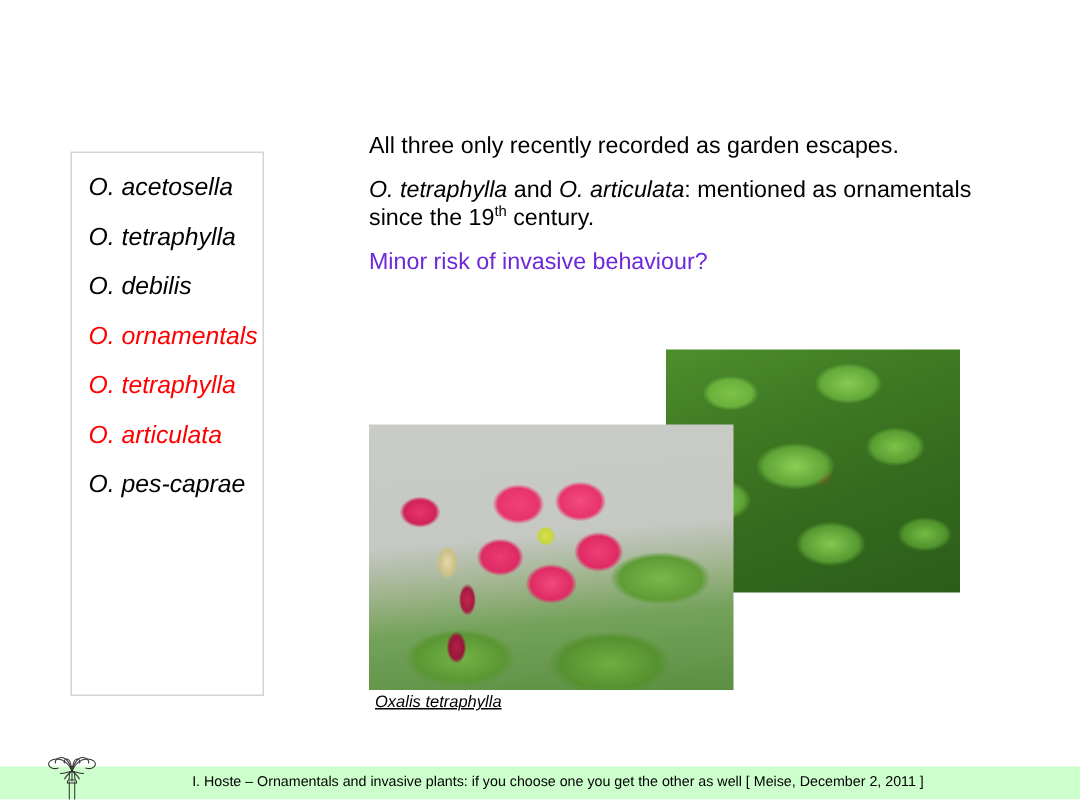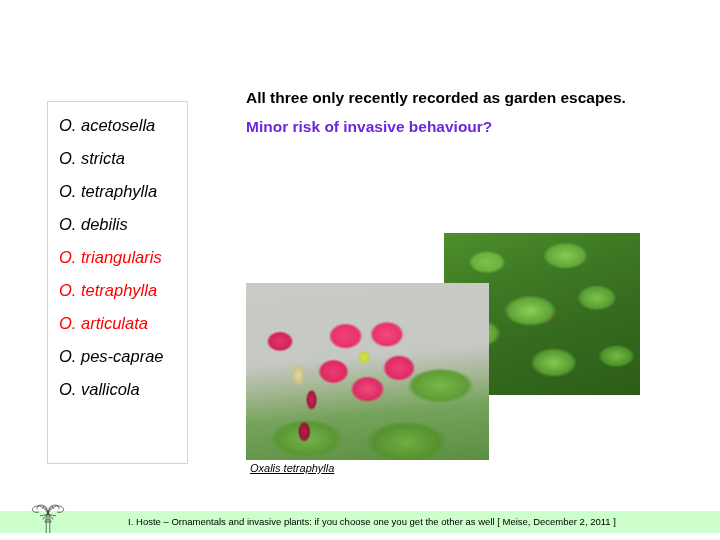--- a/index.html
+++ b/index.html
@@ -14,21 +14,21 @@
     overflow: hidden;
     font-family: "Liberation Sans", sans-serif;
     color: #000000;
   }
 
   
   #species-box {
     position: absolute;
     left: 47px;
     top: 101px;
-    width: 141px;
+    width: 129px;
     height: 363px;
     border: 1px solid #d4d4d4;
     background: #ffffff;
     box-sizing: border-box;
   }
   #species-list {
     list-style: none;
     margin: 0;
     padding: 7px 0 0 0;
   }
@@ -41,21 +41,20 @@
     color: #000000;
   }
   #species-list li.hl { color: #ff0000; }
 
   
   #body-text {
     position: absolute;
     left: 246px;
     top: 88px;
     width: 420px;
-    font-weight: bold;
   }
   #body-text p {
     margin: 0 0 9px 0;
     font-size: 15.5px;
     line-height: 19.5px;
     color: #000000;
   }
   #body-text p.red { color: #6d28d9; }
   #body-text i { font-style: italic; }
   #body-text sup { font-size: 0.64em; vertical-align: super; line-height: 0; }
@@ -156,33 +155,32 @@
     height: 36px;
     z-index: 5;
   }
 </style>
 </head>
 <body>
 
 <div id="species-box">
   <ul id="species-list">
     <li>O. acetosella</li>
-    <li>O. stricta</li>
     <li>O. tetraphylla</li>
     <li>O. debilis</li>
-    <li class="hl">O. triangularis</li>
+    <li class="hl">O. ornamentals</li>
     <li class="hl">O. tetraphylla</li>
     <li class="hl">O. articulata</li>
     <li>O. pes-caprae</li>
-    <li>O. vallicola</li>
   </ul>
 </div>
 
 <div id="body-text">
   <p>All three only recently recorded as garden escapes.</p>
+  <p><i>O. tetraphylla</i><span> and </span><i>O. articulata</i><span>: mentioned as ornamentals since the 19</span><sup>th</sup><span> century.</span></p>
   <p class="red">Minor risk of invasive behaviour?</p>
 </div>
 
 <div class="photo" id="photo-leaves"></div>
 <div class="photo" id="photo-flower"></div>
 
 <div id="photo-caption">Oxalis tetraphylla</div>
 
 <div id="footer-bar"></div>
 <div id="footer-text">I. Hoste – Ornamentals and invasive plants: if you choose one you get the other as well    [ Meise, December 2, 2011 ]</div>

